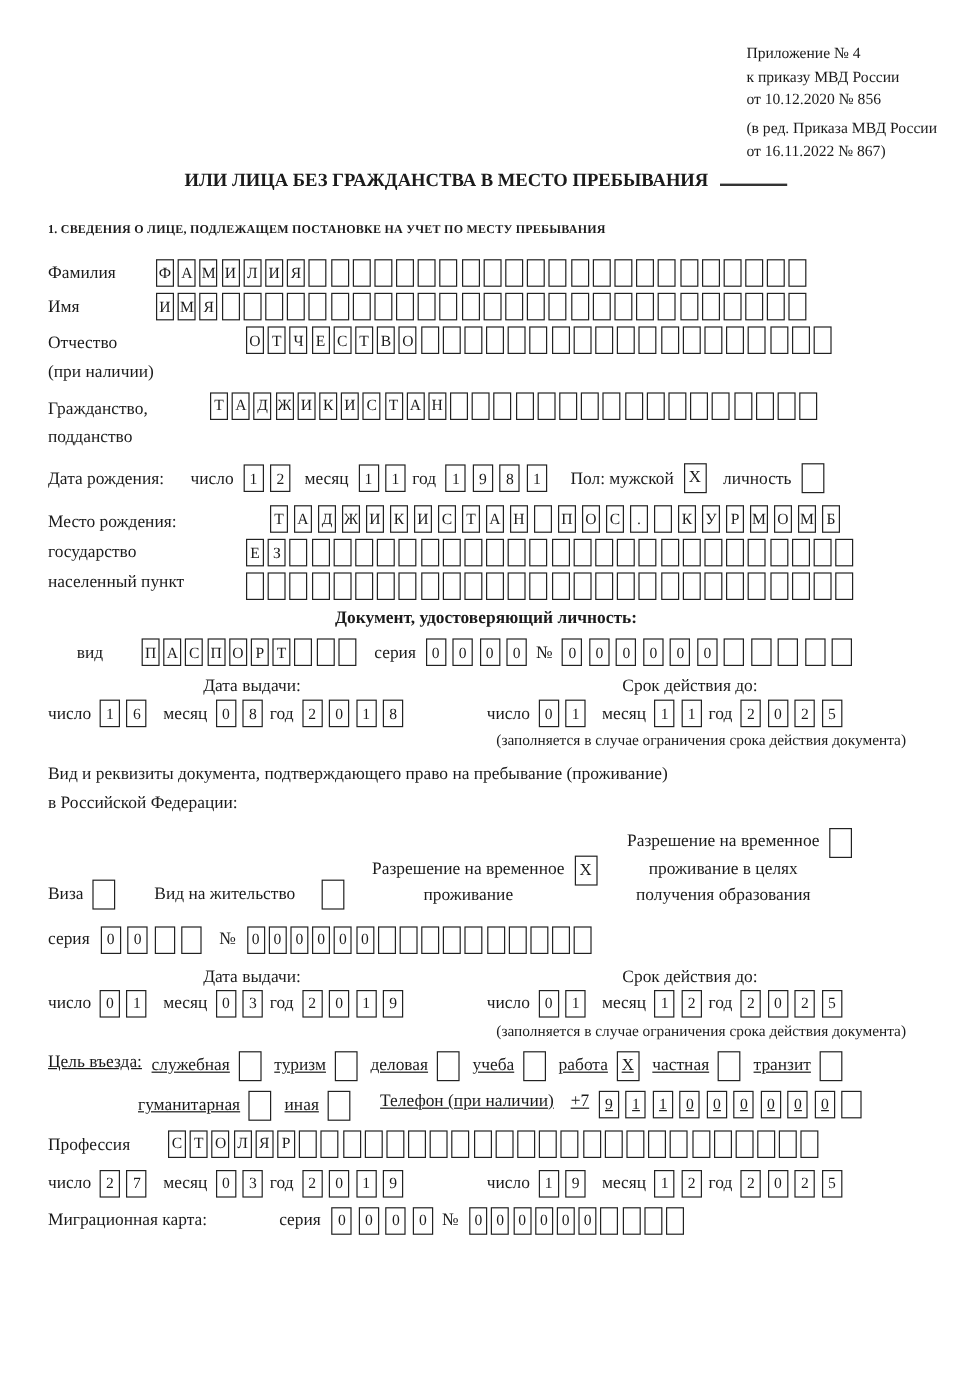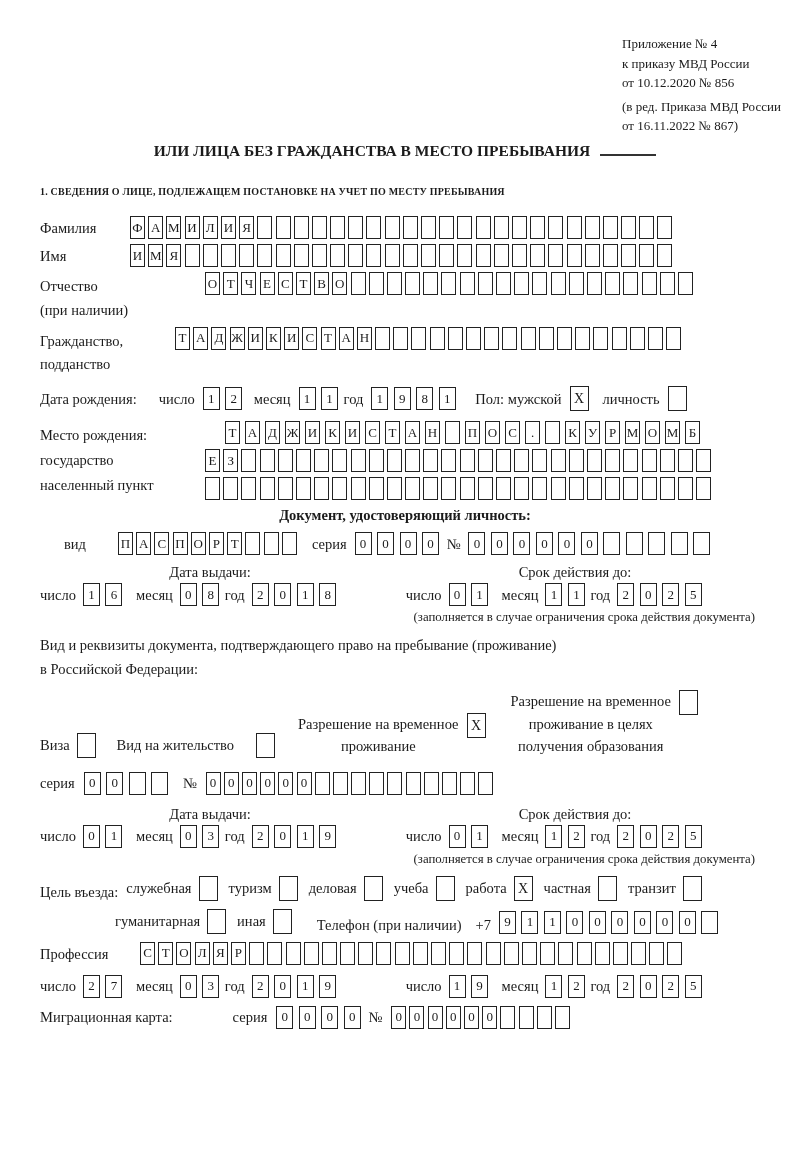--- a/index.html
+++ b/index.html
@@ -69,21 +69,21 @@
 
   .para { margin:6px 0 4px 0; line-height:1.65; }
 
   
   .permits { display:flex; align-items:flex-end; margin:8px 0 14px 0; }
   .opt { display:inline-flex; align-items:center; margin-right:11px; white-space:nowrap; }
   .opt .ot { margin-right:7px; }
   .opt-multi { display:inline-flex; align-items:flex-start; margin-right:11px; }
   .opt-multi .lines { text-align:center; line-height:1.55; margin-right:8px; }
 
-  .purpose { display:flex; align-items:flex-end; flex-wrap:nowrap; margin-bottom:8px; }
+  .purpose { display:flex; align-items:flex-start; flex-wrap:nowrap; margin-bottom:8px;text-decoration:underline; }
   .purpose .lbl-inline { margin-right:8px; white-space:nowrap; }
   .purpose.line2 { padding-left:75px; }
   .phone-label { margin:0 14px 0 14px; white-space:nowrap; }
   .phone-prefix { margin-right:8px; }
 
   .series-row { display:flex; align-items:center; margin:6px 0 10px 0; }
   .series-row .t { margin-right:9px; white-space:nowrap; }
   .series-row .g2 { margin-left:9px; }
 
   .mig-row { display:flex; align-items:center; margin:8px 0 8px 0; }
@@ -468,21 +468,21 @@
     <span>Вид и реквизиты документа, подтверждающего право на пребывание (проживание)</span><br>
     <span>в Российской Федерации:</span>
   </div>
 
   <div class="permits">
     <span class="opt">
       <span class="ot">Виза</span>
       <span class="checkbox"></span>
     </span>
     <span class="opt" style="margin-left:10px;">
-      <span class="ot" style="margin-right:22px;">Вид на жительство</span>
+      <span class="ot" style="margin-right:22px;margin-left:12px;">Вид на жительство</span>
       <span class="checkbox"></span>
     </span>
     <span class="opt-multi" style="margin-left:12px;">
       <span class="lines">
         <span>Разрешение на временное</span><br>
         <span>проживание</span>
       </span>
       <span class="checkbox">X</span>
     </span>
     <span class="opt-multi" style="margin-left:14px; margin-right:0;">

